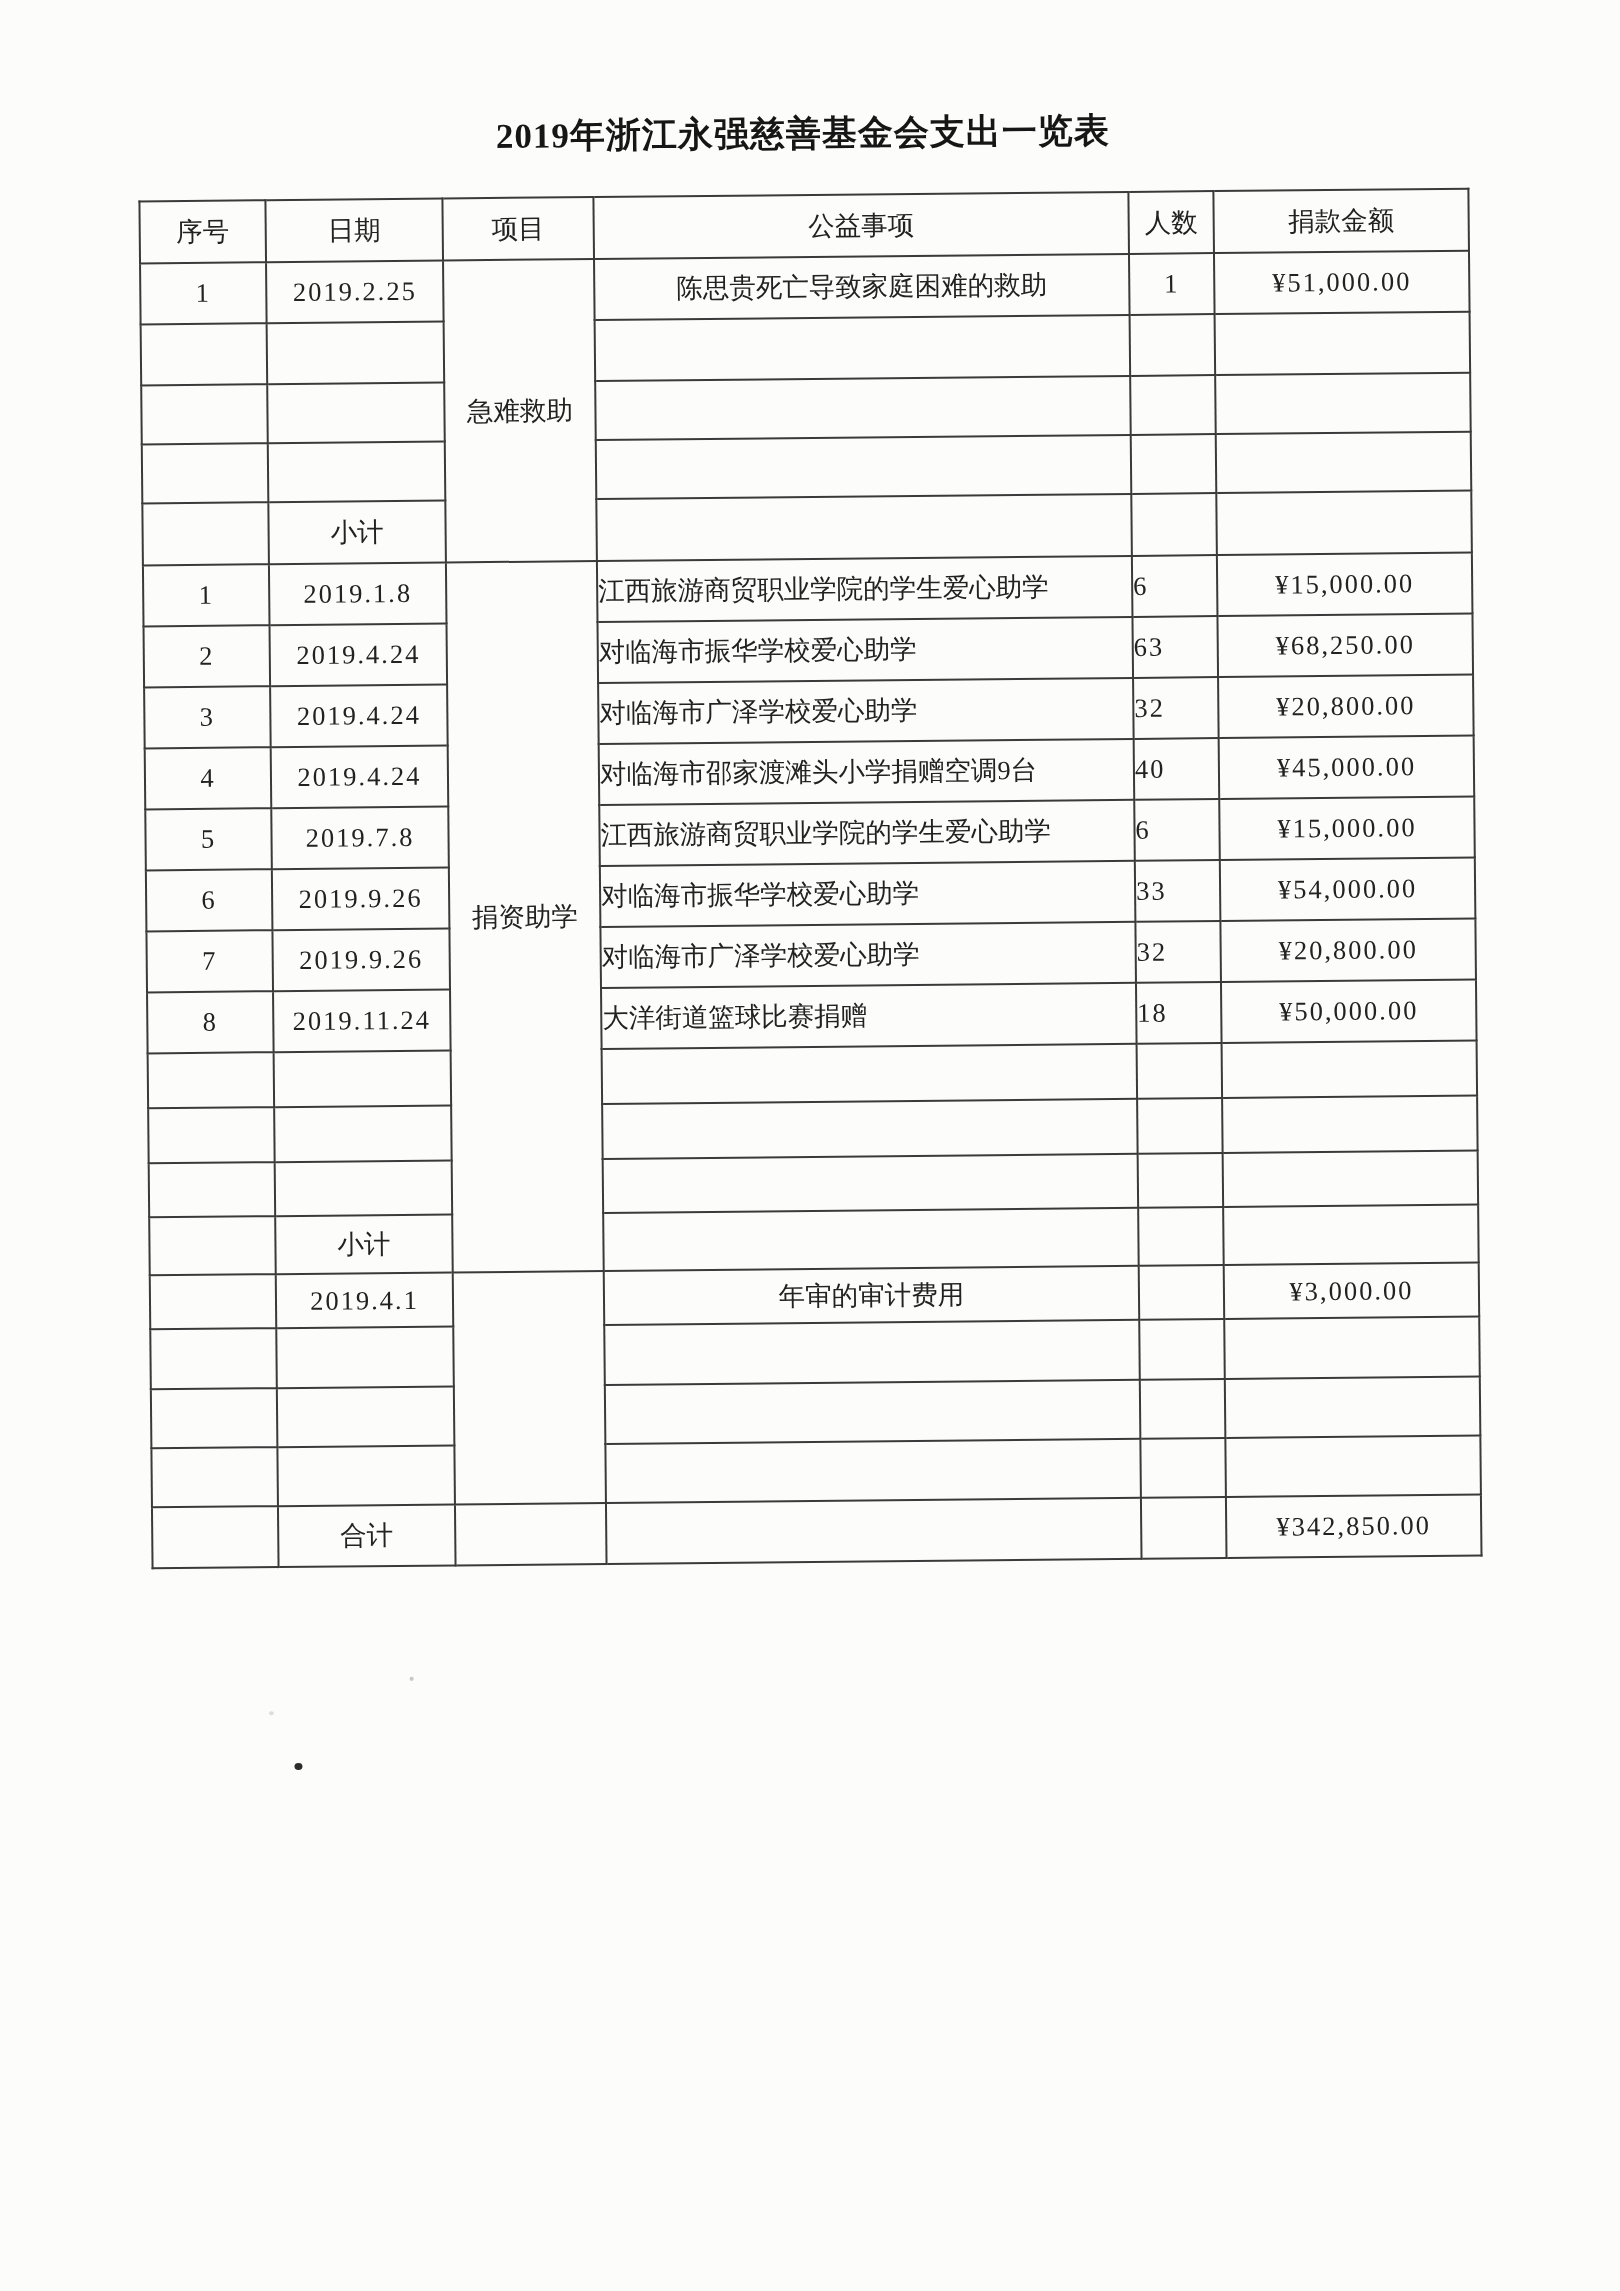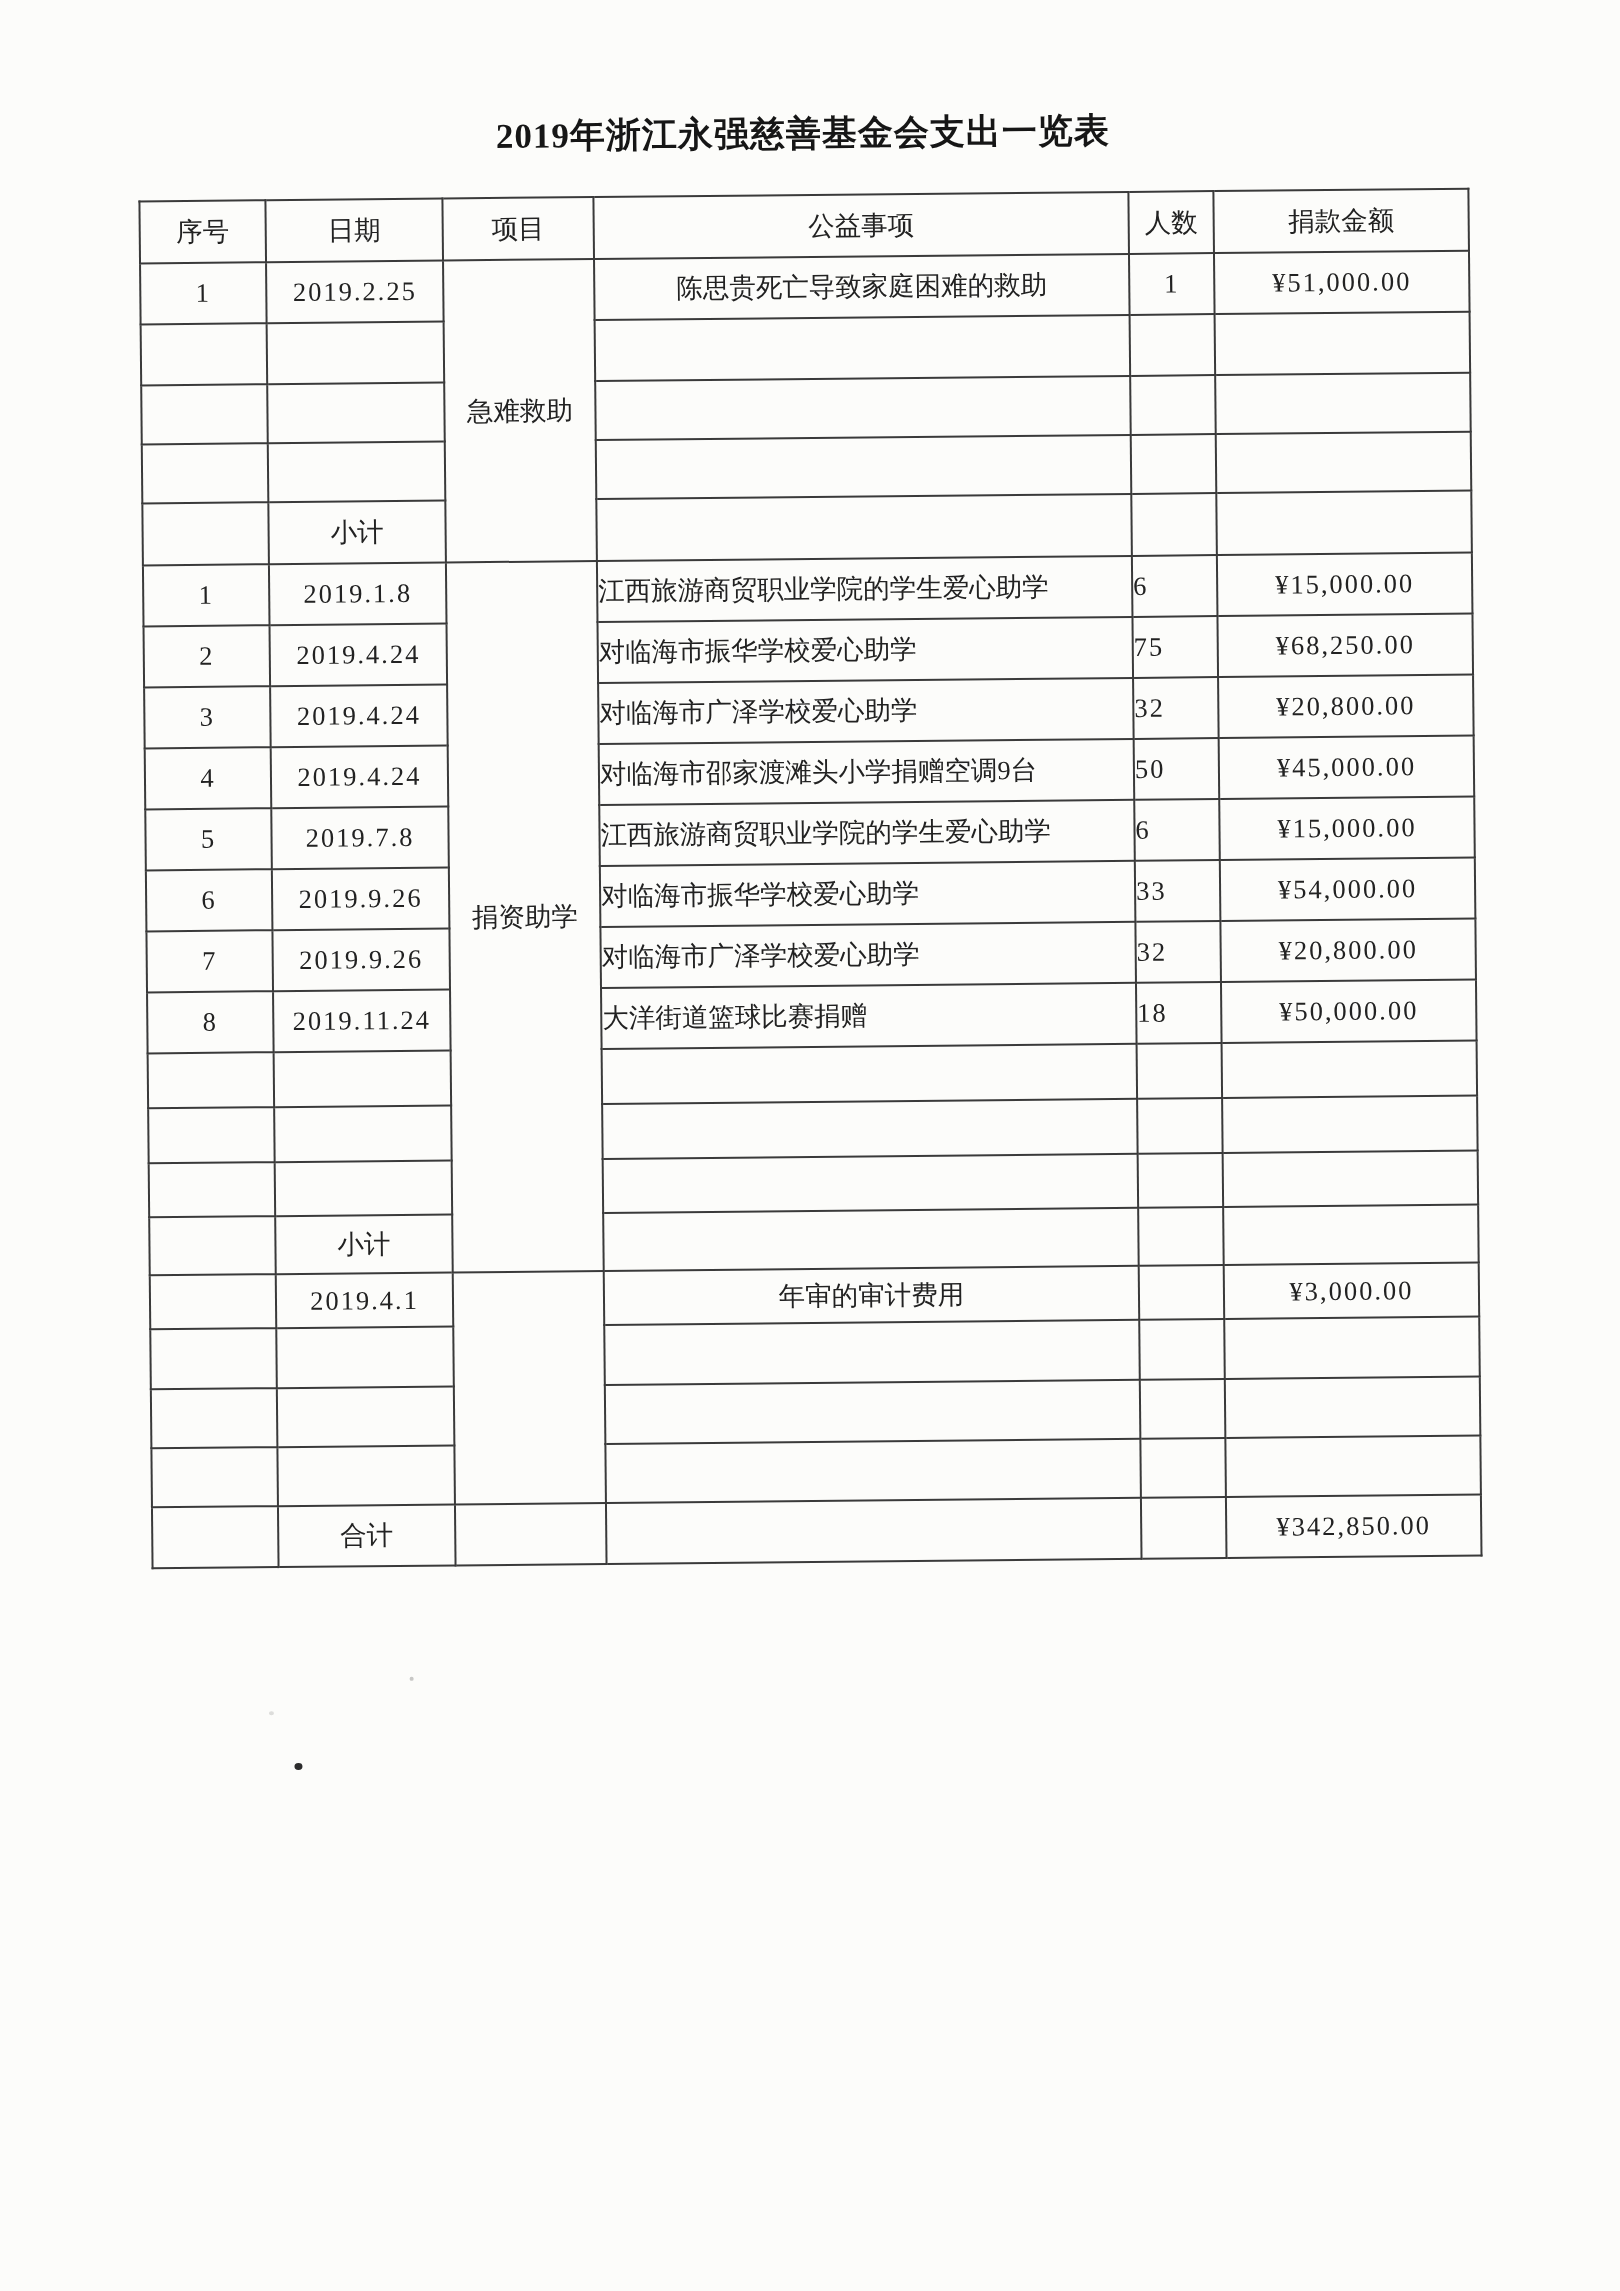--- a/index.html
+++ b/index.html
@@ -108,35 +108,35 @@
           <td class="c num">2019.1.8</td>
           <td class="c" rowspan="12">捐资助学</td>
           <td class="l">江西旅游商贸职业学院的学生爱心助学</td>
           <td class="cl num">6</td>
           <td class="c num">¥15,000.00</td>
         </tr>
         <tr style="height:61px">
           <td class="c num">2</td>
           <td class="c num">2019.4.24</td>
           <td class="l">对临海市振华学校爱心助学</td>
-          <td class="cl num">75</td>
+          <td class="cl num">63</td>
           <td class="c num">¥68,250.00</td>
         </tr>
         <tr style="height:61px">
           <td class="c num">3</td>
           <td class="c num">2019.4.24</td>
           <td class="l">对临海市广泽学校爱心助学</td>
           <td class="cl num">32</td>
           <td class="c num">¥20,800.00</td>
         </tr>
         <tr style="height:61px">
           <td class="c num">4</td>
           <td class="c num">2019.4.24</td>
           <td class="l">对临海市邵家渡滩头小学捐赠空调9台</td>
-          <td class="cl num">50</td>
+          <td class="cl num">40</td>
           <td class="c num">¥45,000.00</td>
         </tr>
         <tr style="height:61px">
           <td class="c num">5</td>
           <td class="c num">2019.7.8</td>
           <td class="l">江西旅游商贸职业学院的学生爱心助学</td>
           <td class="cl num">6</td>
           <td class="c num">¥15,000.00</td>
         </tr>
         <tr style="height:61px">

